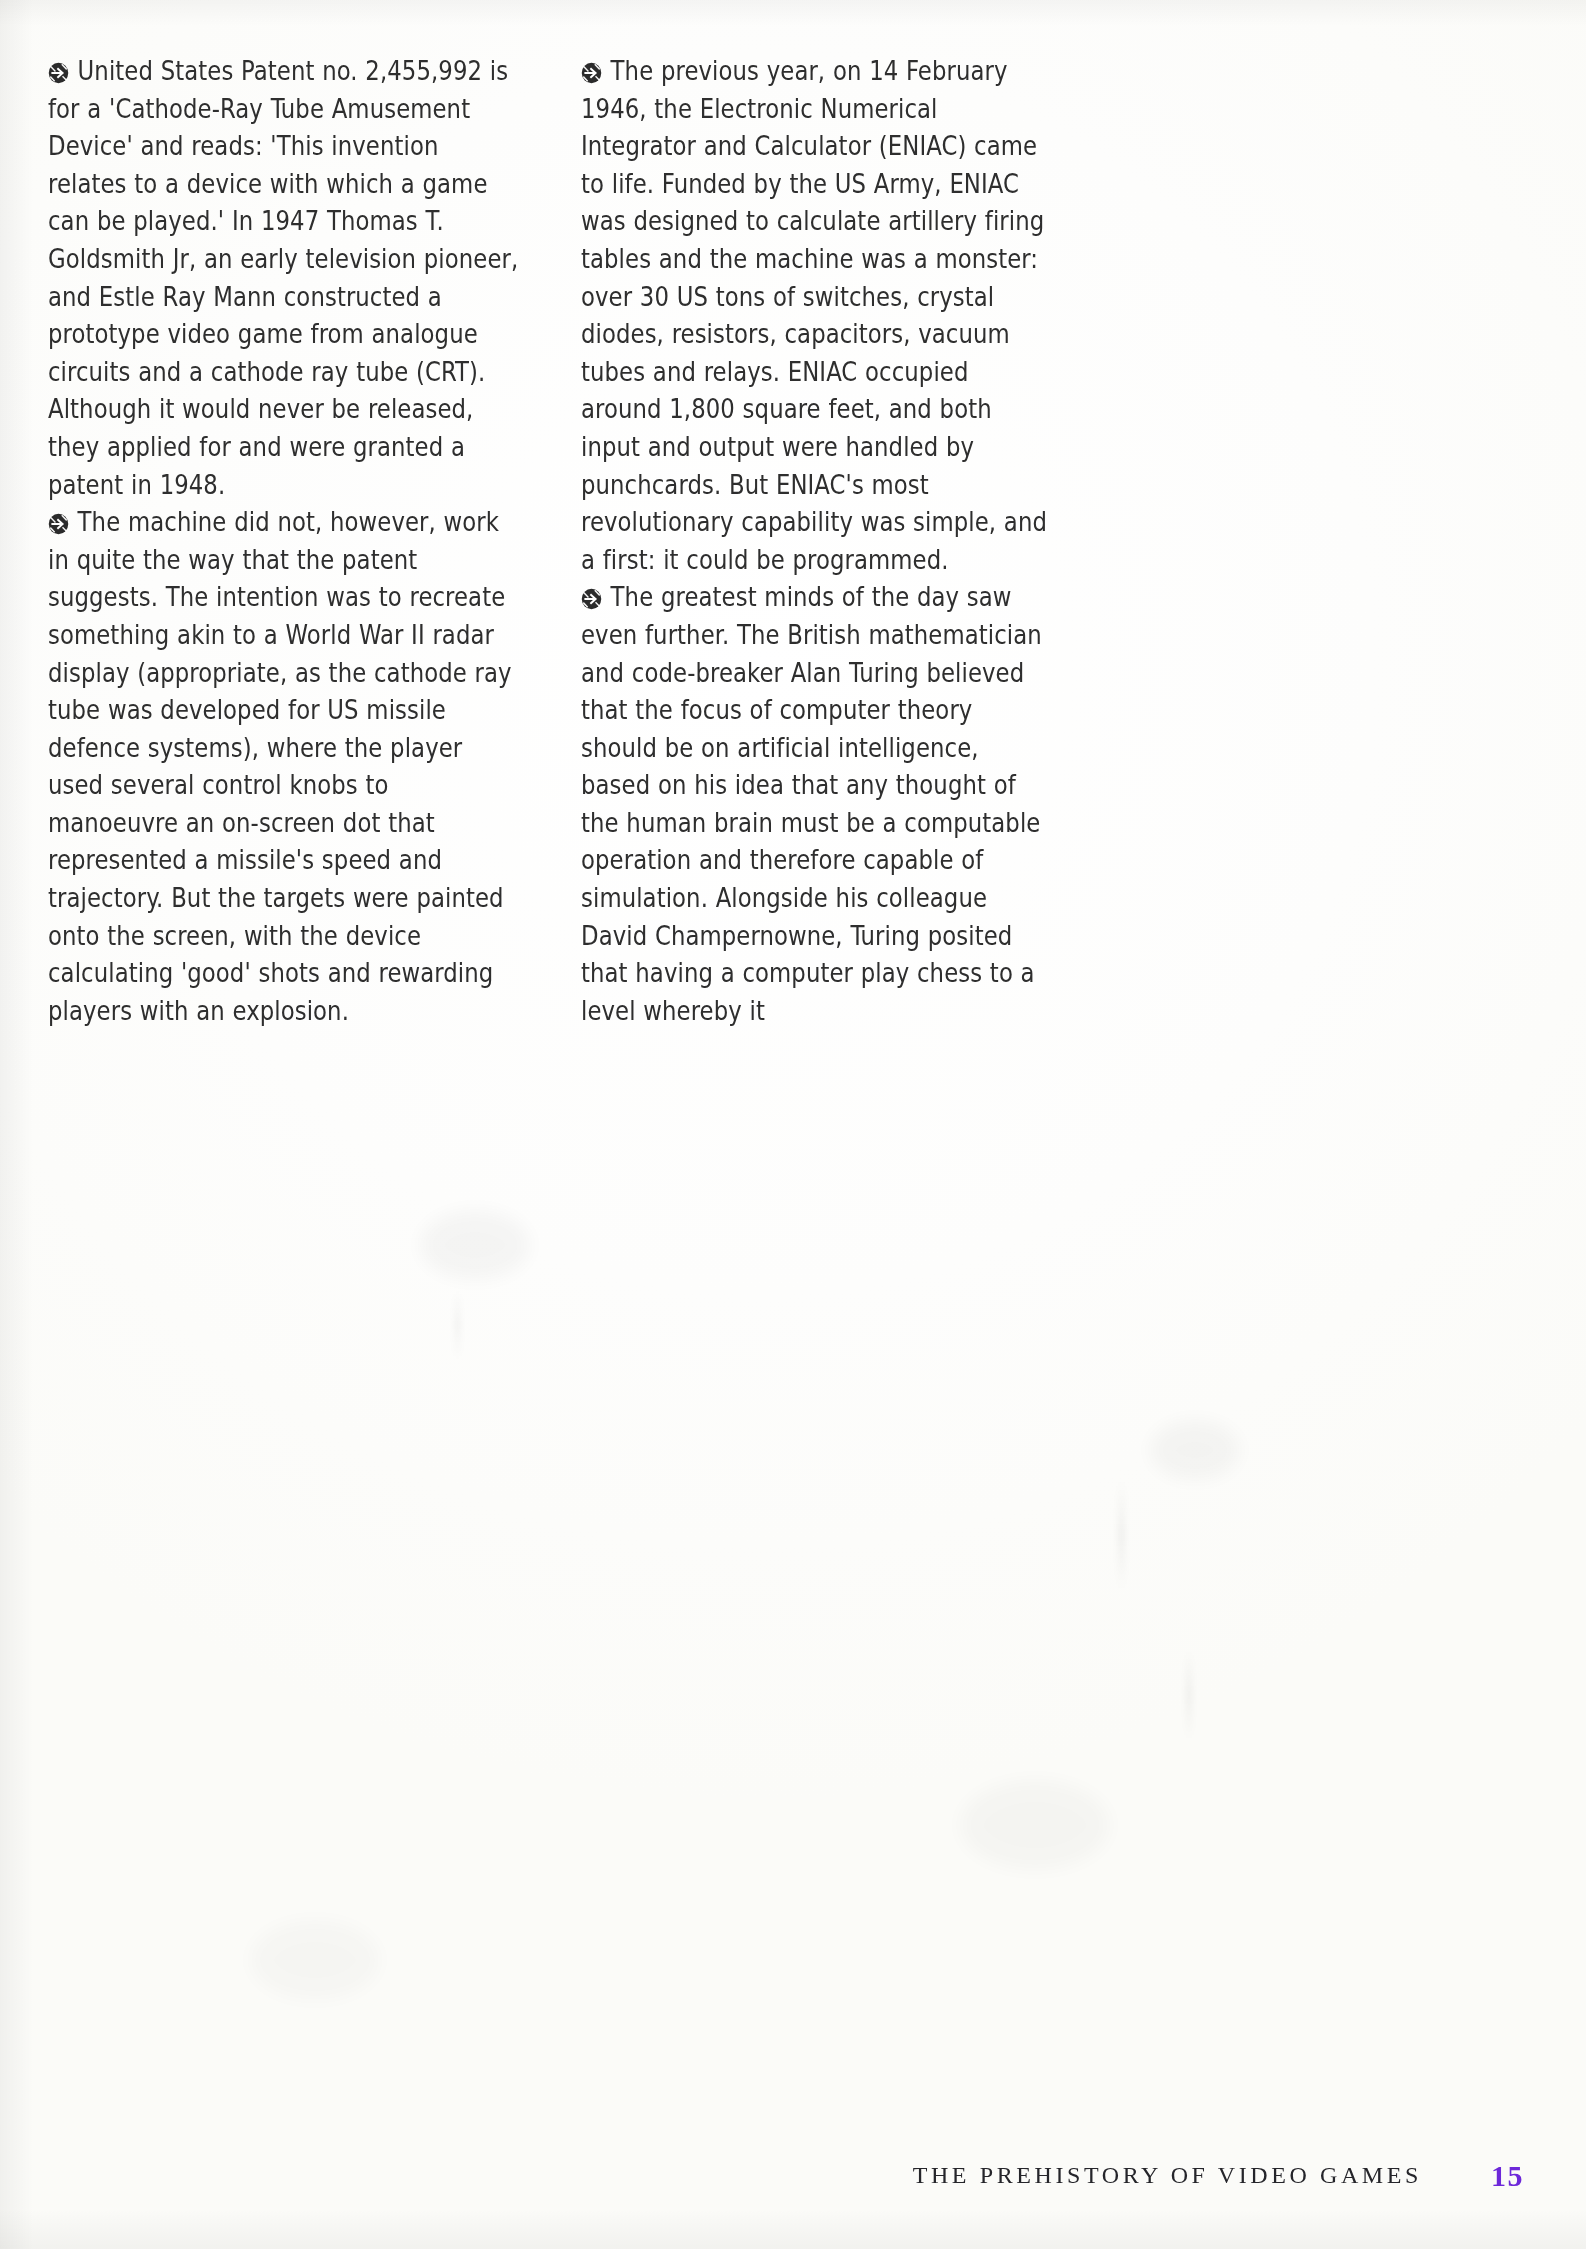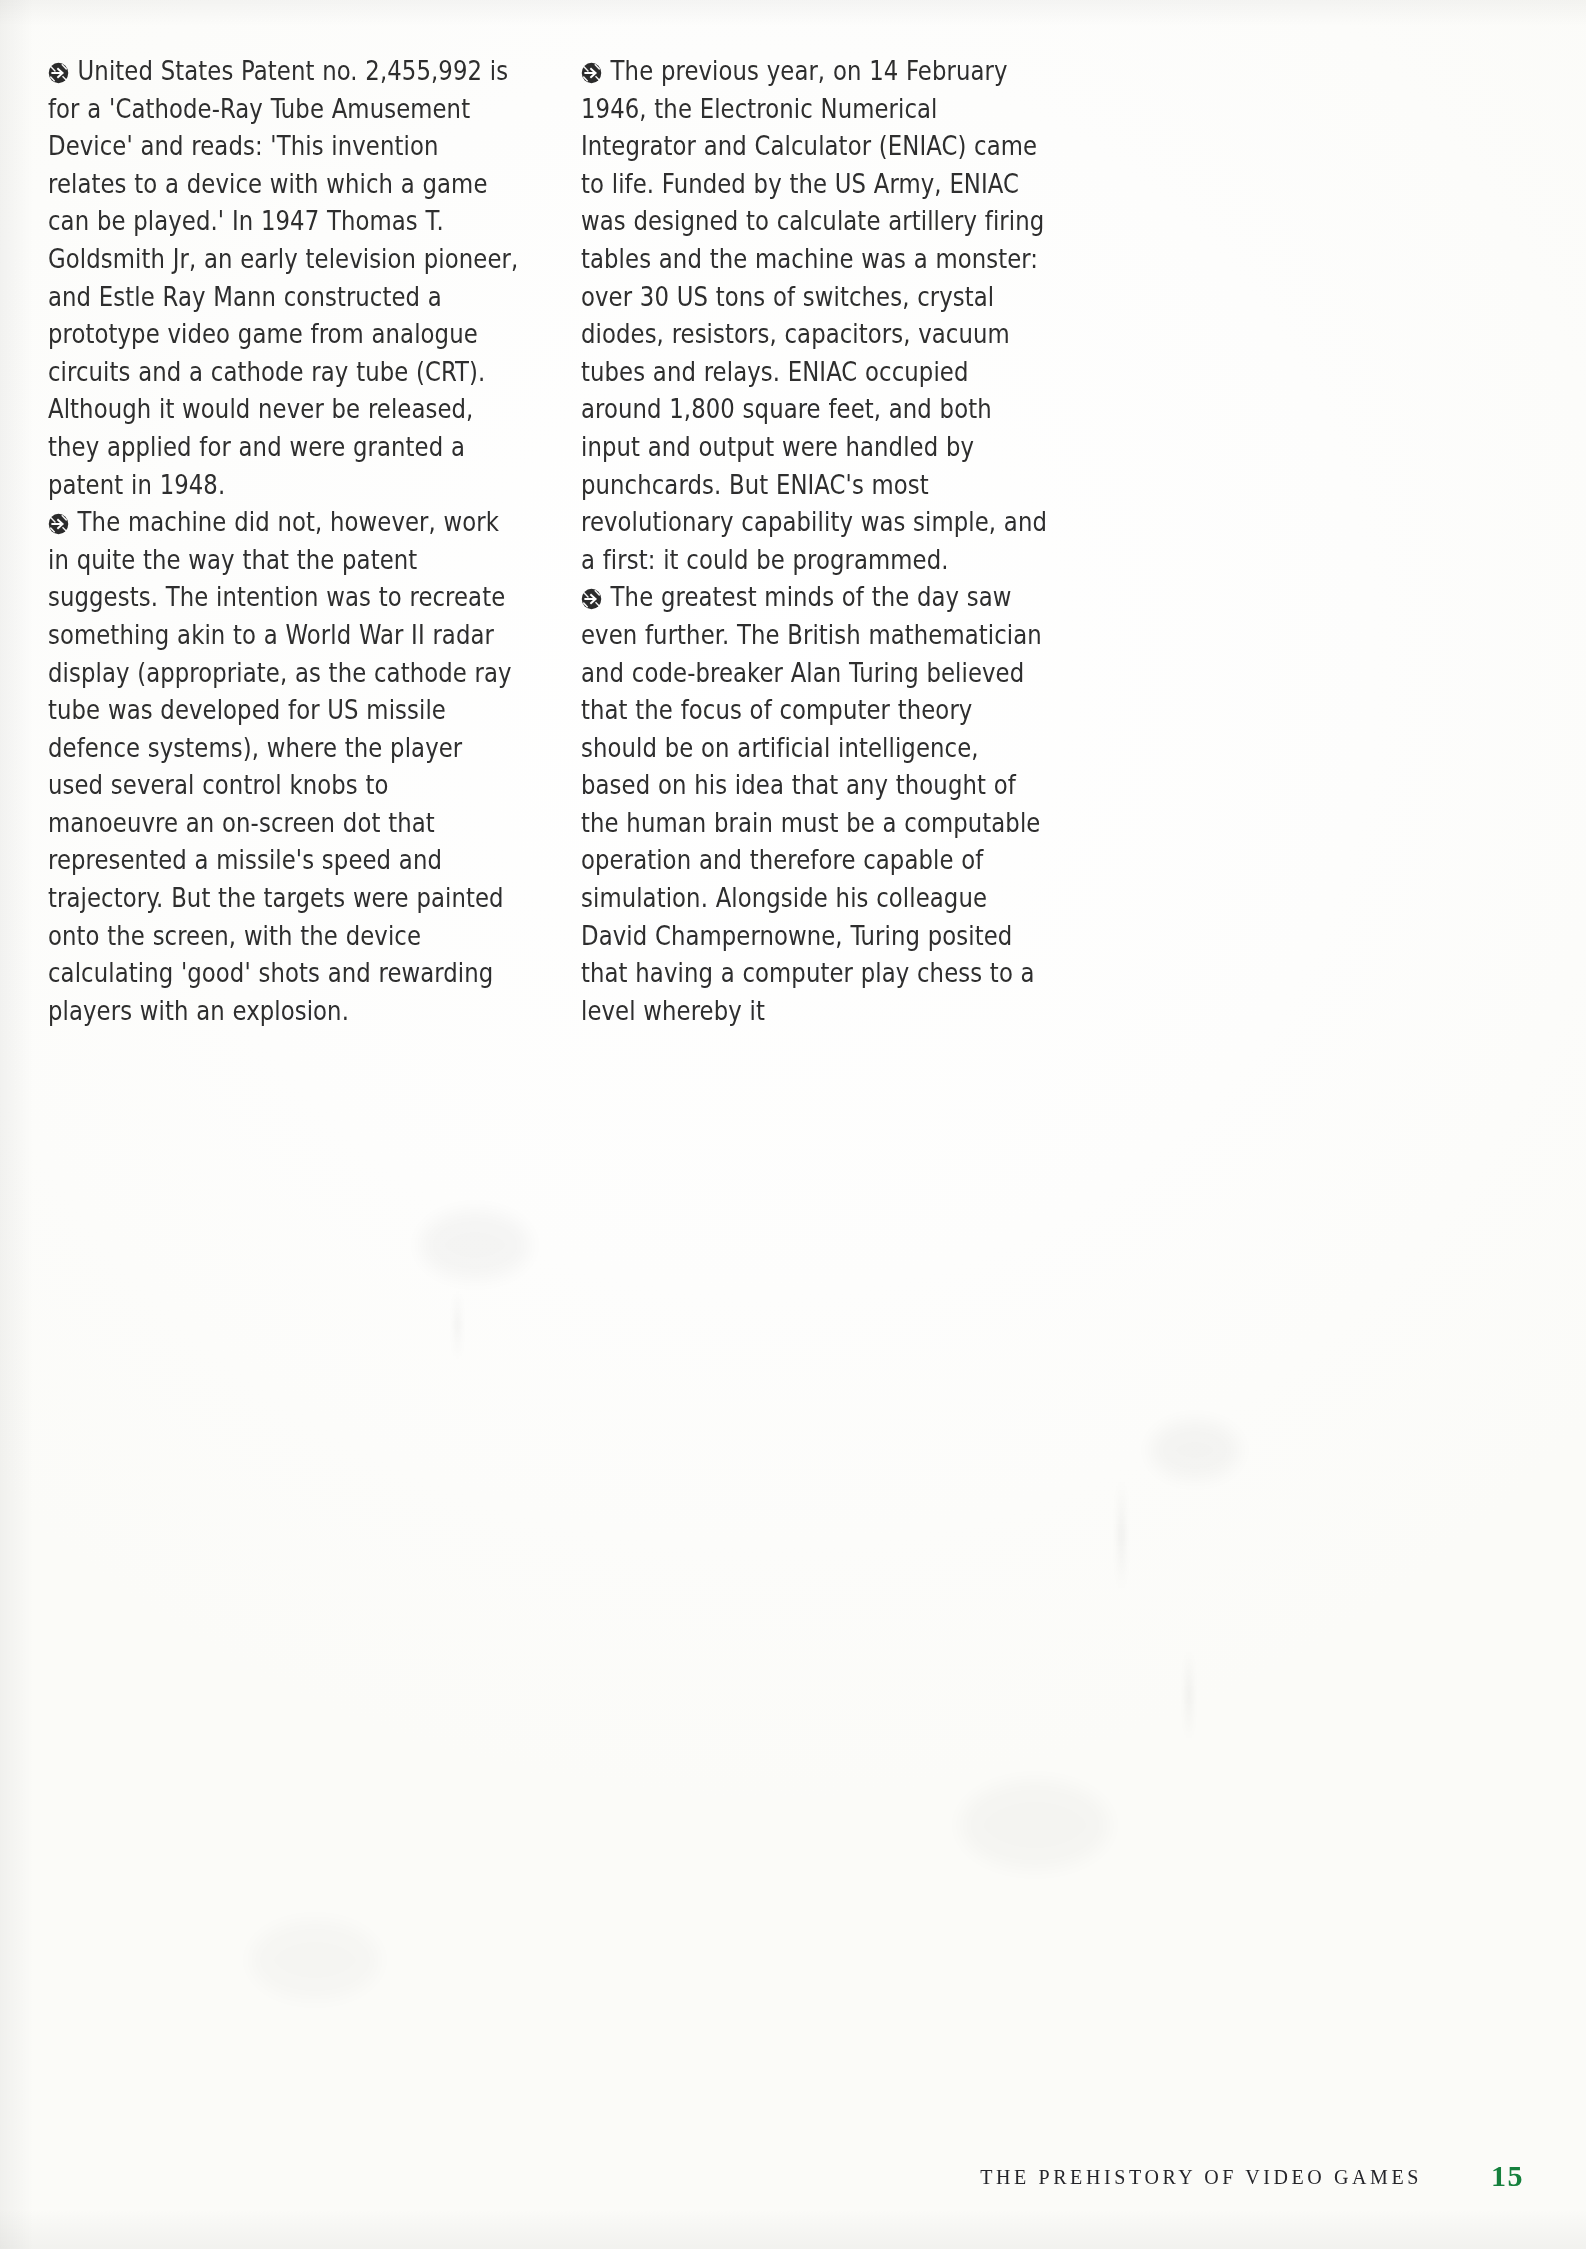--- a/index.html
+++ b/index.html
@@ -105,34 +105,34 @@
     left: 0;
     right: 0;
     bottom: 56px;
     height: 50px;
   }
   .running-head {
     position: absolute;
     right: 164px;
     bottom: 4px;
     font-family: "Liberation Serif", "DejaVu Serif", serif;
-    font-size: 20px;
+    font-size: 24px;
     letter-spacing: 3.6px;
     color: #25252a;
     font-weight: 400;
     white-space: nowrap;
   }
   .page-number {
     position: absolute;
     right: 62px;
     bottom: 0px;
     font-family: "Liberation Serif", "DejaVu Serif", serif;
     font-size: 30px;
     font-weight: 700;
-    color: #15803d;
+    color: #6d28d9;
     letter-spacing: 1.5px;
   }
 </style>
 </head>
 <body>
 
 <div class="paper"></div>
 
 <div class="scan-blotch" style="left:420px; top:1210px; width:110px; height:70px;"></div>
 <div class="scan-blotch" style="left:1150px; top:1420px; width:90px; height:60px;"></div>

